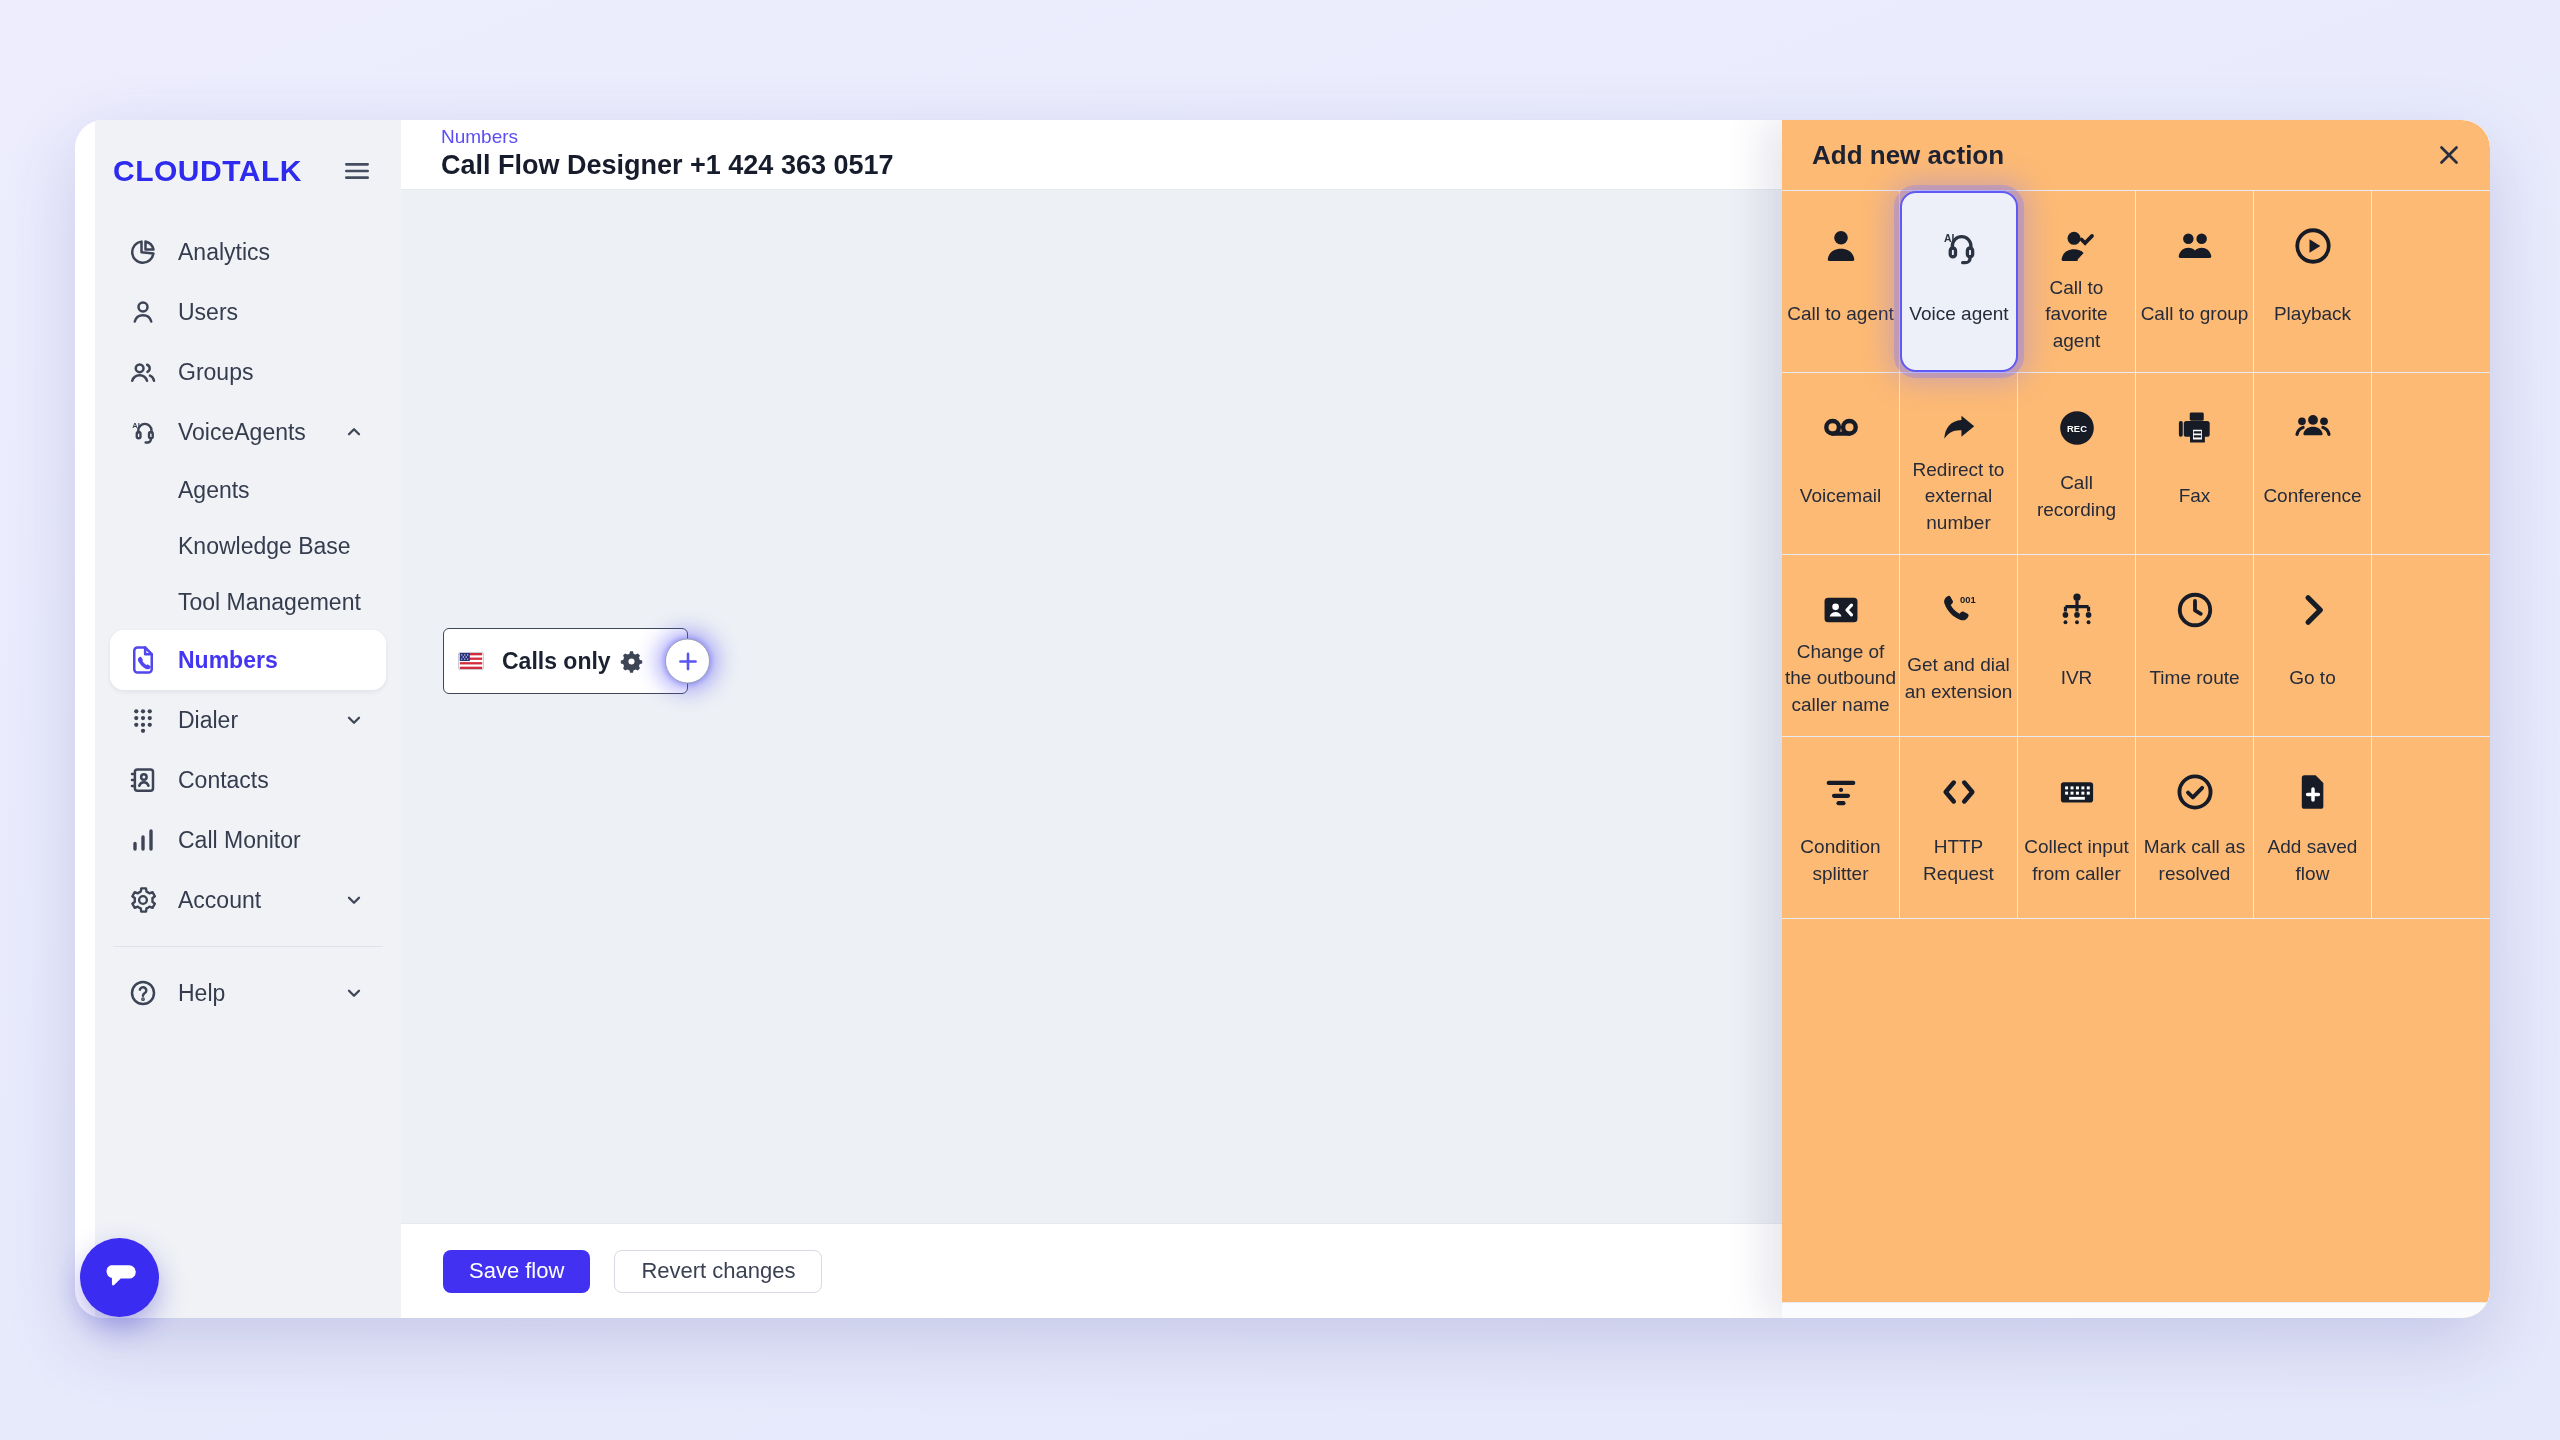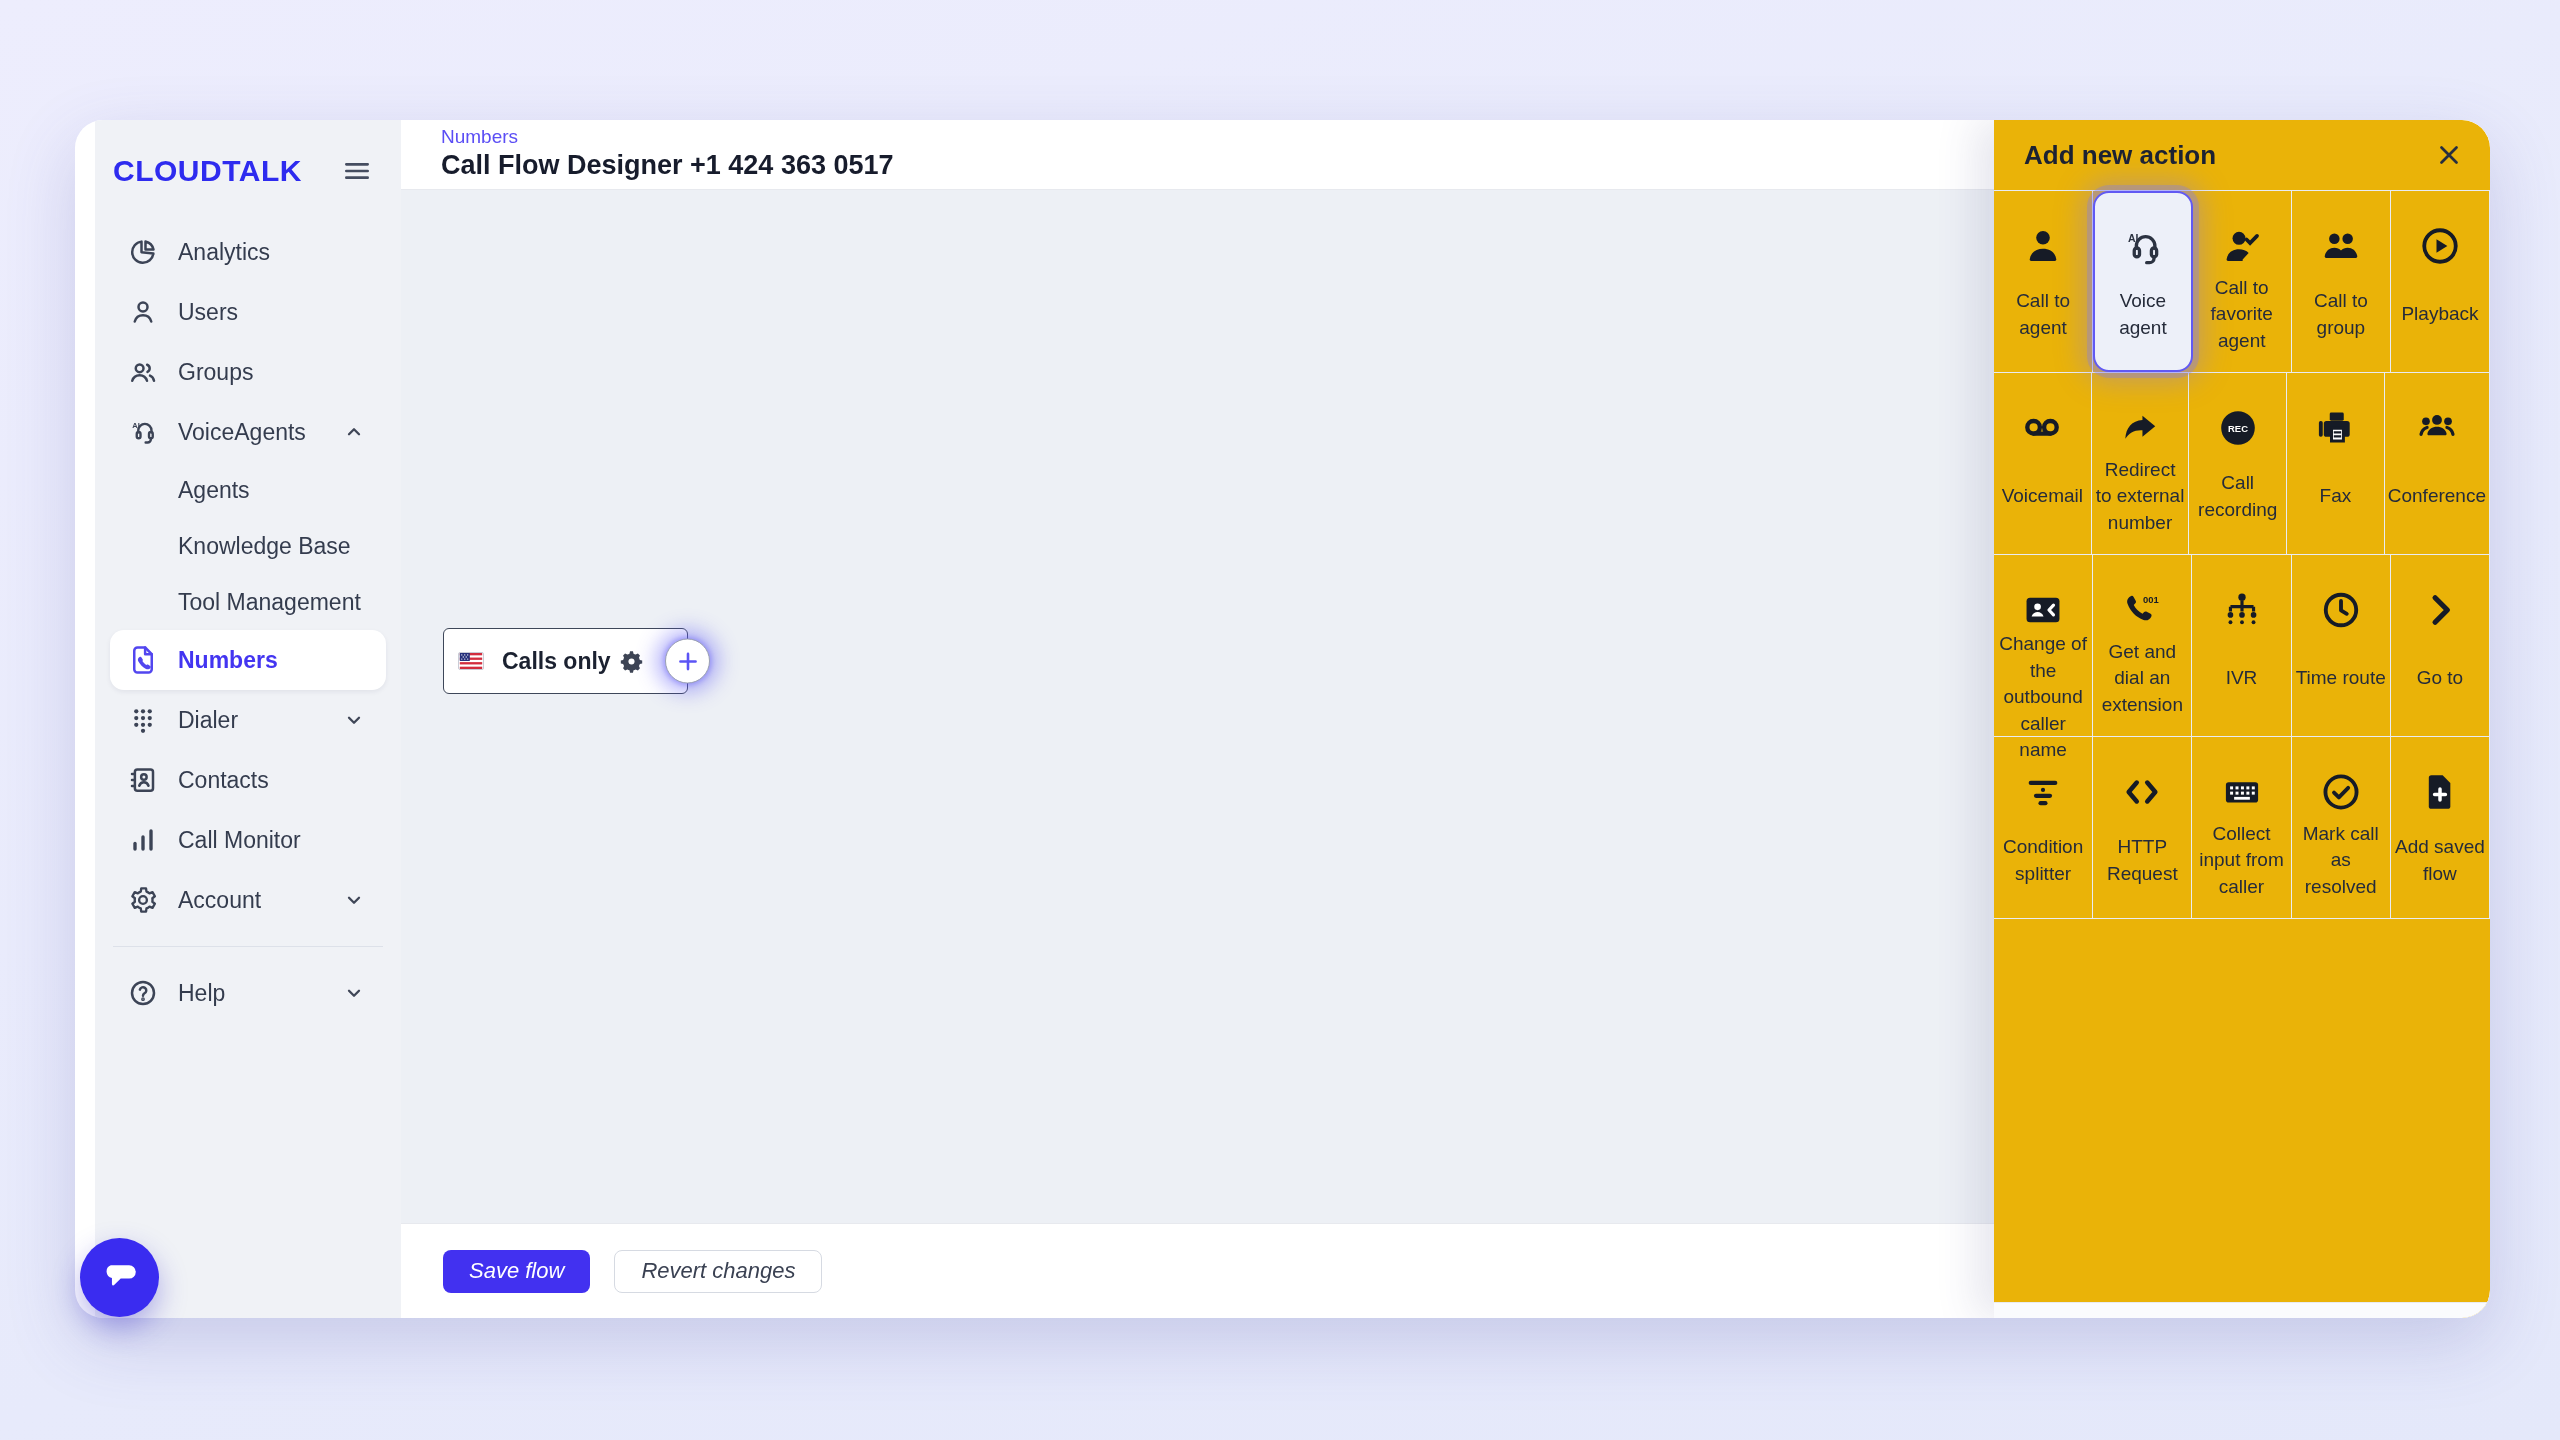--- a/index.html
+++ b/index.html
@@ -31,41 +31,41 @@
   
   .main{flex:1;display:flex;flex-direction:column;min-width:0;}
   .mheader{height:70px;background:#fff;border-bottom:1px solid #e7e9ee;
     display:flex;flex-direction:column;justify-content:center;padding-left:40px;}
   .crumb{font-size:19px;color:#5b4ef5;line-height:1.2;cursor:pointer;width:max-content;}
   .ptitle{font-size:27px;font-weight:700;color:#171c2c;line-height:1.25;}
   .canvas{flex:1;background:#edf0f5;position:relative;}
   .bottombar{height:95px;background:#fff;border-top:1px solid #e7e9ee;
     display:flex;align-items:center;padding-left:42px;gap:24px;}
   .btn{height:43px;border-radius:8px;font-size:22px;display:inline-flex;align-items:center;
-    padding:0 26px;cursor:pointer;font-family:"Liberation Sans",sans-serif;font-style:italic;}
+    padding:0 26px;cursor:pointer;font-family:"Liberation Sans",sans-serif;}
   .btn.primary{background:#4231f0;color:#fff;font-weight:500;border:none;}
   .btn.ghost{background:#fff;color:#3a4152;border:1px solid #d6dae2;}
 
   
   .node{position:absolute;left:42px;top:438px;width:245px;height:66px;background:#fff;
     border:1.5px solid #3e4759;border-radius:6px;display:flex;align-items:center;
     padding:0 14px;cursor:pointer;}
   .node .flag{width:26px;height:18px;border:1px solid #c9ccd6;border-radius:2px;overflow:hidden;flex:0 0 auto;}
   .node .flag svg{display:block;width:100%;height:100%;}
   .node-label{font-size:23px;font-weight:700;color:#1b2130;margin-left:18px;}
   .node .gear{width:27px;height:27px;color:#3d4454;margin-left:auto;margin-right:28px;cursor:pointer;}
   .node .gear svg{width:100%;height:100%;}
   .node-plus{position:absolute;right:-23px;top:50%;transform:translateY(-50%);
     width:45px;height:45px;border-radius:50%;background:#fff;border:1px solid #9aa0b2;
     display:flex;align-items:center;justify-content:center;cursor:pointer;
     box-shadow:0 0 20px 9px rgba(96,90,246,.45),0 0 4px 2px rgba(96,90,246,.35);}
   .node-plus svg{width:26px;height:26px;color:#5b54f5;}
 
   
-  .panel{position:absolute;right:0;top:0;width:496px;height:100%;background:#eab308;
+  .panel{position:absolute;right:0;top:0;width:708px;height:100%;background:#fdba74;
     border-radius:0 28px 28px 0;box-shadow:-18px 0 40px rgba(60,60,120,.13);
     display:flex;flex-direction:column;z-index:5;}
   .panel-header{height:70px;flex:0 0 auto;display:flex;align-items:center;padding:0 26px 0 30px;}
   .panel-title{font-size:26px;font-weight:600;color:#1c2232;}
   .close-btn{margin-left:auto;width:30px;height:30px;color:#272e3f;cursor:pointer;}
   .close-btn svg{width:100%;height:100%;}
   .grid{border-top:1px solid #e9ecf2;flex:0 0 auto;}
   .grow{display:flex;border-bottom:1px solid #e9ecf2;height:182px;}
   .gcell{width:118px;border-right:1px solid #e9ecf2;display:flex;flex-direction:column;
     align-items:center;padding-top:34px;cursor:pointer;position:relative;background:transparent;}

